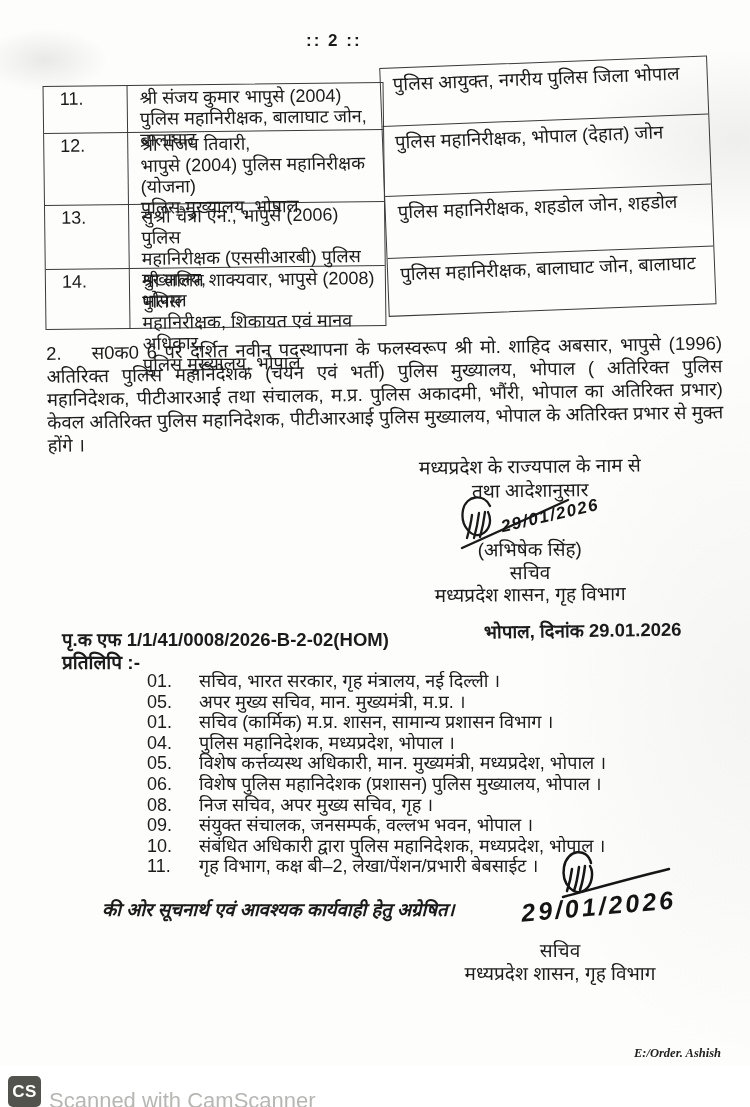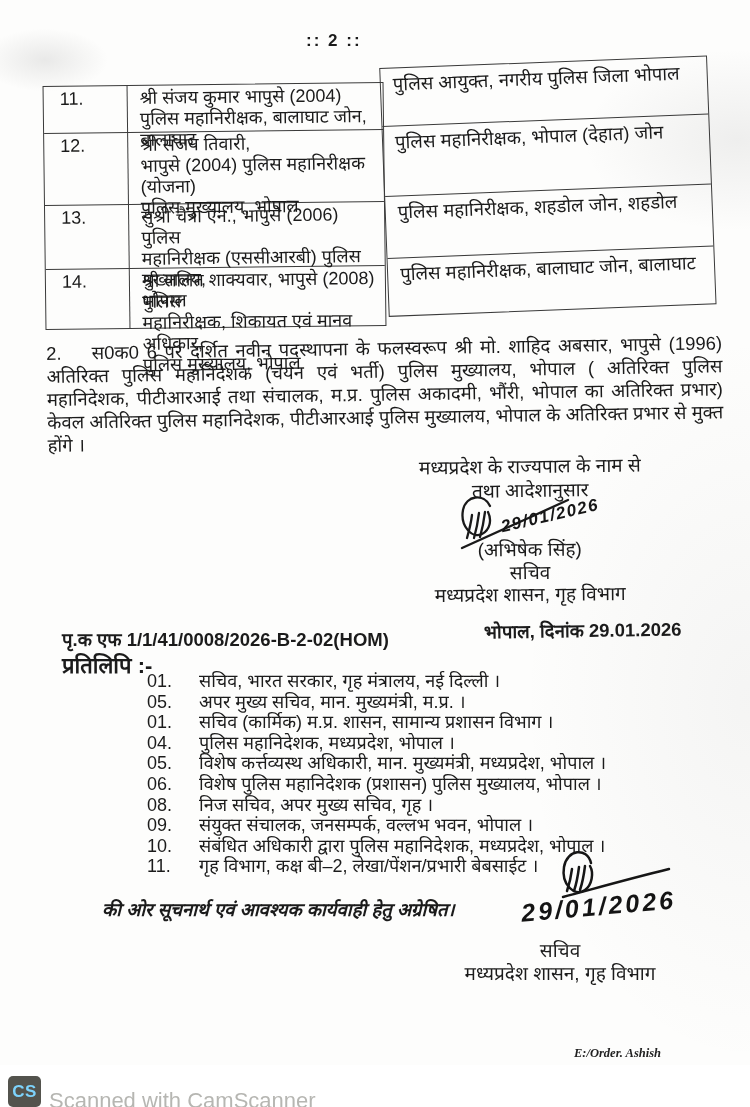--- a/index.html
+++ b/index.html
@@ -51,41 +51,41 @@
   .sig1{left:448px; top:490px; width:178px; height:64px;}
   .sig1 svg{display:block;}
   .sig1-date{
     left:500px; top:506px; font-size:17px; font-style:italic; letter-spacing:1.5px;
     transform:rotate(-13deg); color:#161616; font-weight:bold;
   }
   .sig-top-name{left:375px; top:539px; width:310px; text-align:center; font-size:19px; line-height:22.5px; transform:rotate(-0.6deg);}
   
   .refno{left:62px; top:626px; font-size:18.5px; font-weight:bold;text-align:center;}
   .placedate{left:484px; top:617px; font-size:18.5px; font-weight:bold; transform:rotate(-0.8deg);}
-  .copylabel{left:62px; top:649px; font-size:22px; font-weight:bold;}
+  .copylabel{left:62px; top:649px; font-size:19px; font-weight:bold;}
   
   .copylist{left:103px; top:671px; width:560px;margin-left:44px;}
   .copy-item{display:flex; height:20.6px; font-size:18px; line-height:20.6px;}
   .ci-no{width:52px;}
   .ci-text{flex:1; white-space:nowrap;}
   
   .fwd{left:102px; top:896px; font-size:18.5px; font-weight:bold; font-style:italic;}
   
   .sig2{left:543px; top:841px; width:132px; height:64px;}
   .sig2-date{
     left:521px; top:892px; font-size:25px; font-style:italic; letter-spacing:3px;
     transform:rotate(-5deg); color:#141414; font-weight:bold;
   }
   .sig-bot{left:425px; top:939px; width:270px; text-align:center; font-size:19px; line-height:23px;}
   
-  .filenote{left:574px; top:1046px; font-family:"Liberation Serif", serif; font-style:italic; font-weight:bold; font-size:12.5px; color:#222;}
+  .filenote{left:634px; top:1046px; font-family:"Liberation Serif", serif; font-style:italic; font-weight:bold; font-size:12.5px; color:#222;}
   .cam{left:8px; top:1068px; display:flex; align-items:center;}
   .cs-box{
     width:33px; height:31px; background:#53534d; border-radius:5px;
-    color:#7dd3fc; font-weight:bold; font-size:17px; text-align:center; line-height:31px;
+    color:#ffffff; font-weight:bold; font-size:17px; text-align:center; line-height:31px;
     letter-spacing:.5px;
   }
   .cs-text{margin-left:8px; font-size:22px; color:#b6b6b2;margin-top:20px;}
 </style>
 </head>
 <body>
 
 <div class="page">
   <div class="scan-bg"></div>
 

